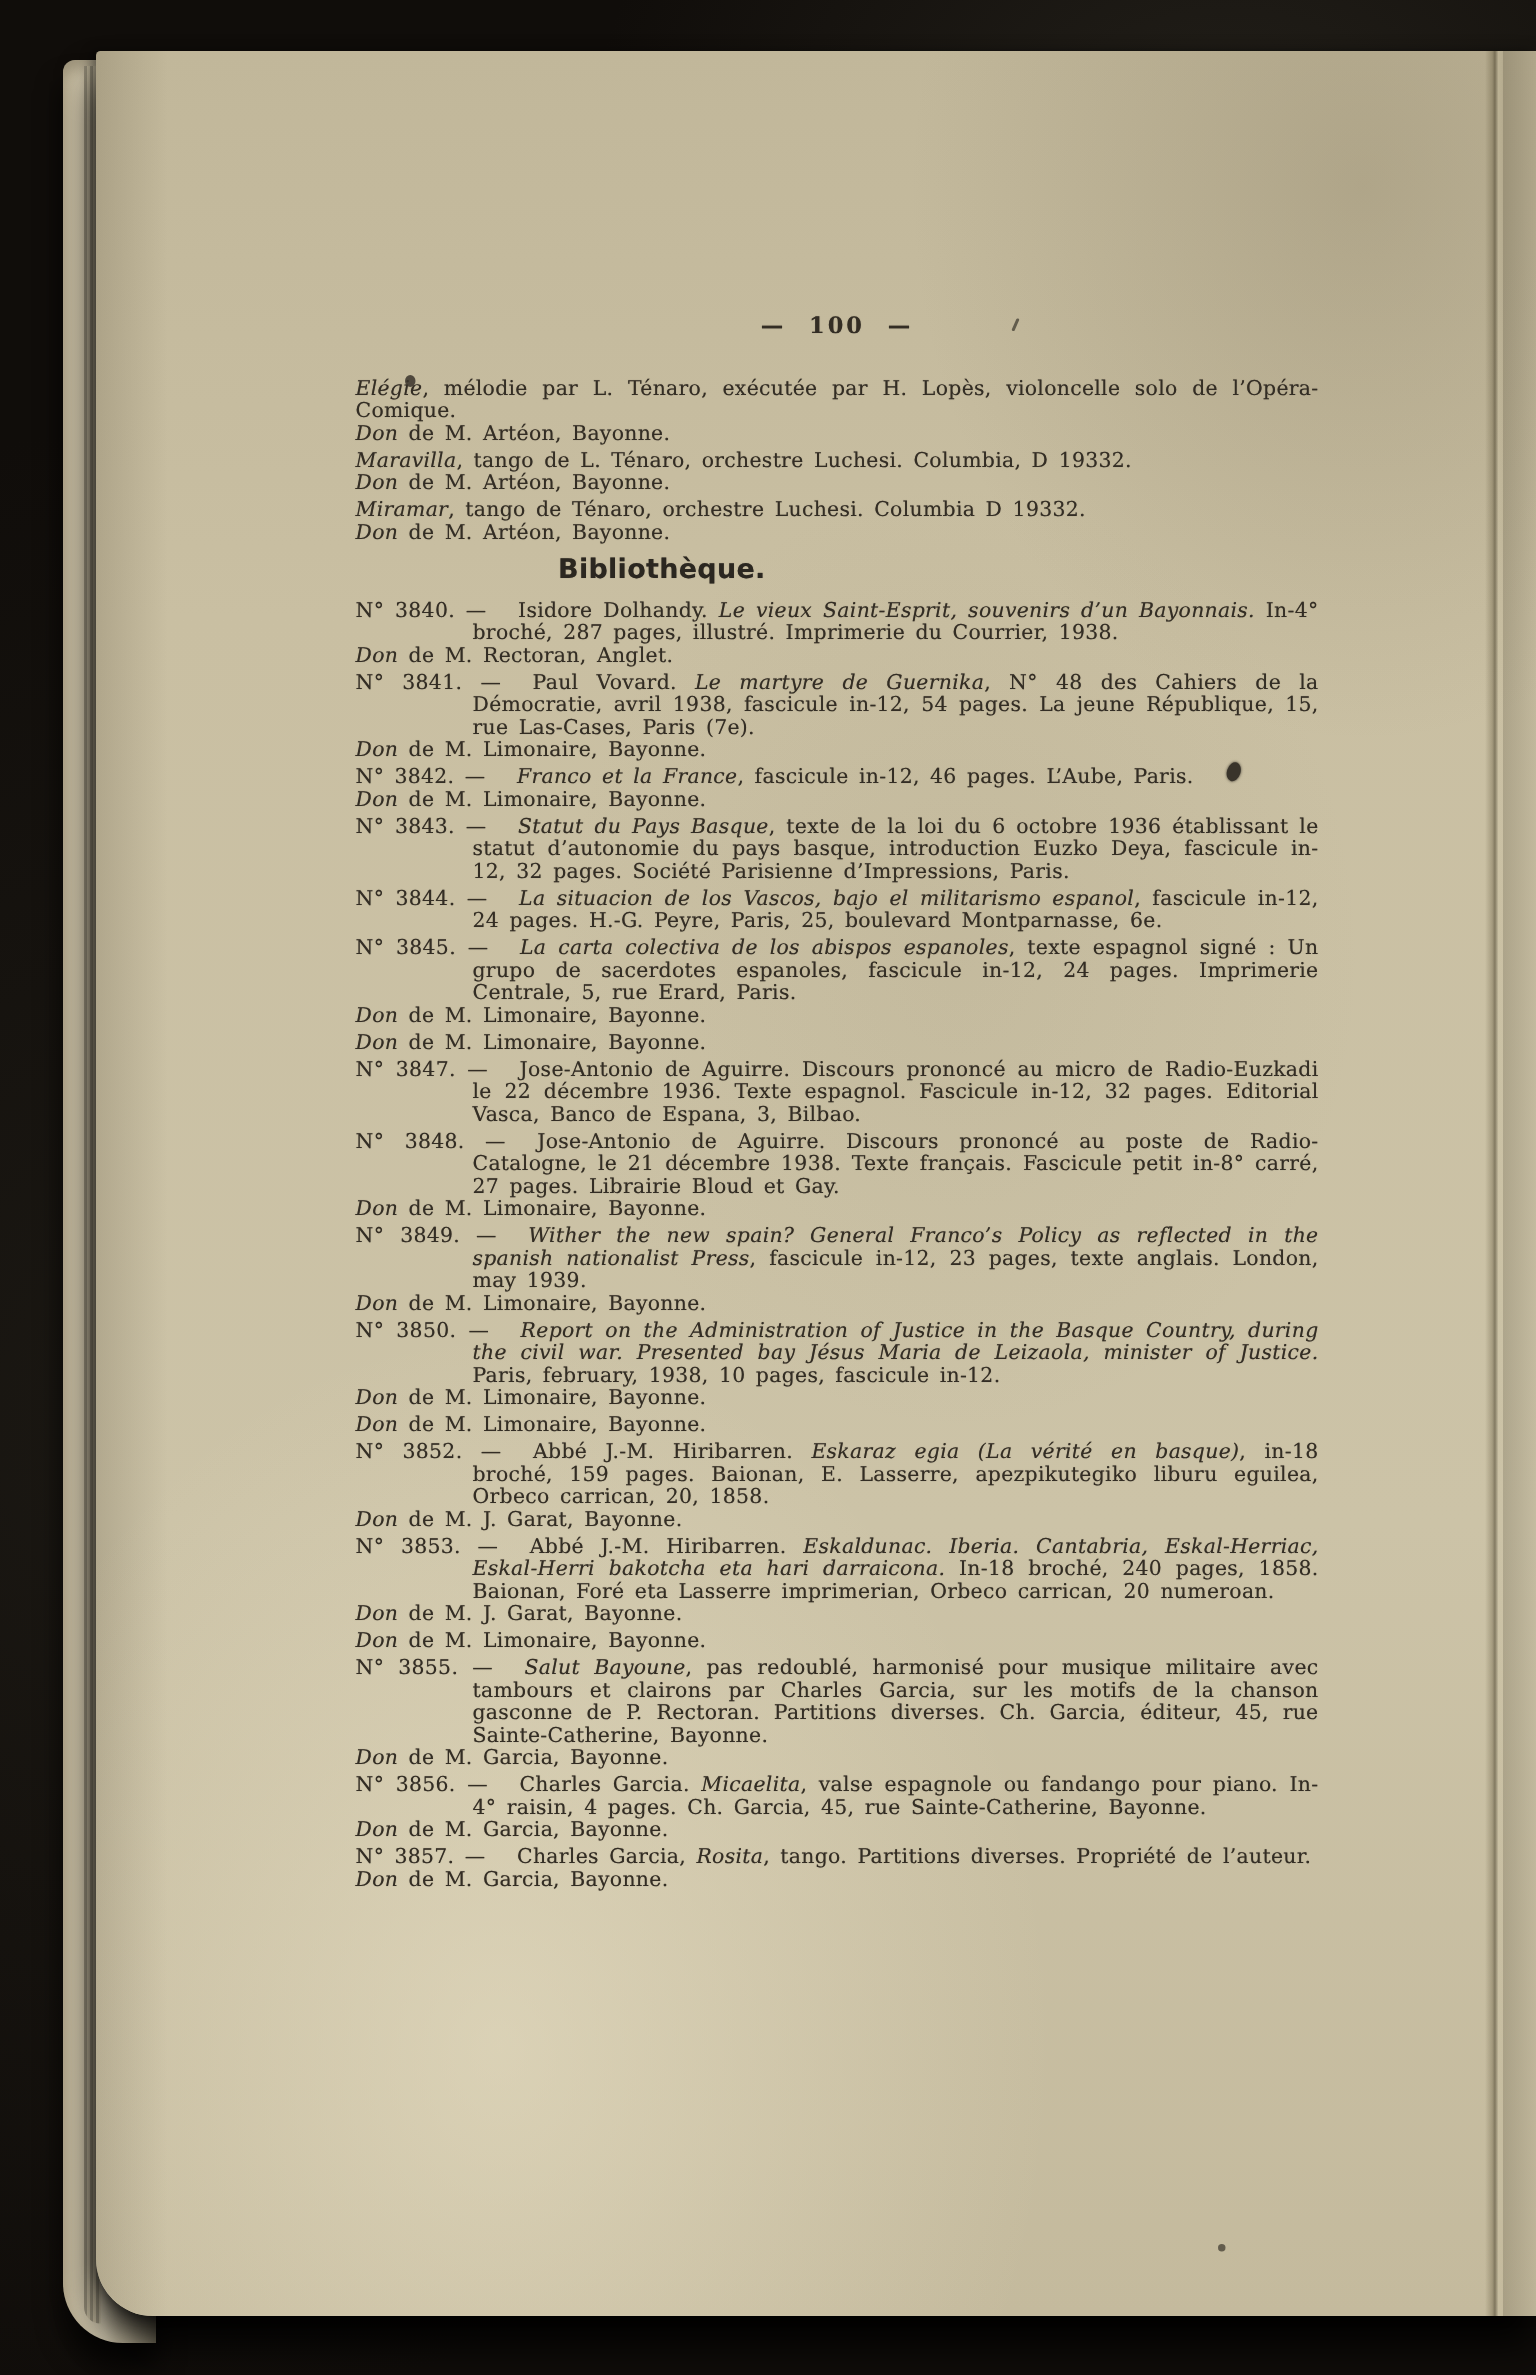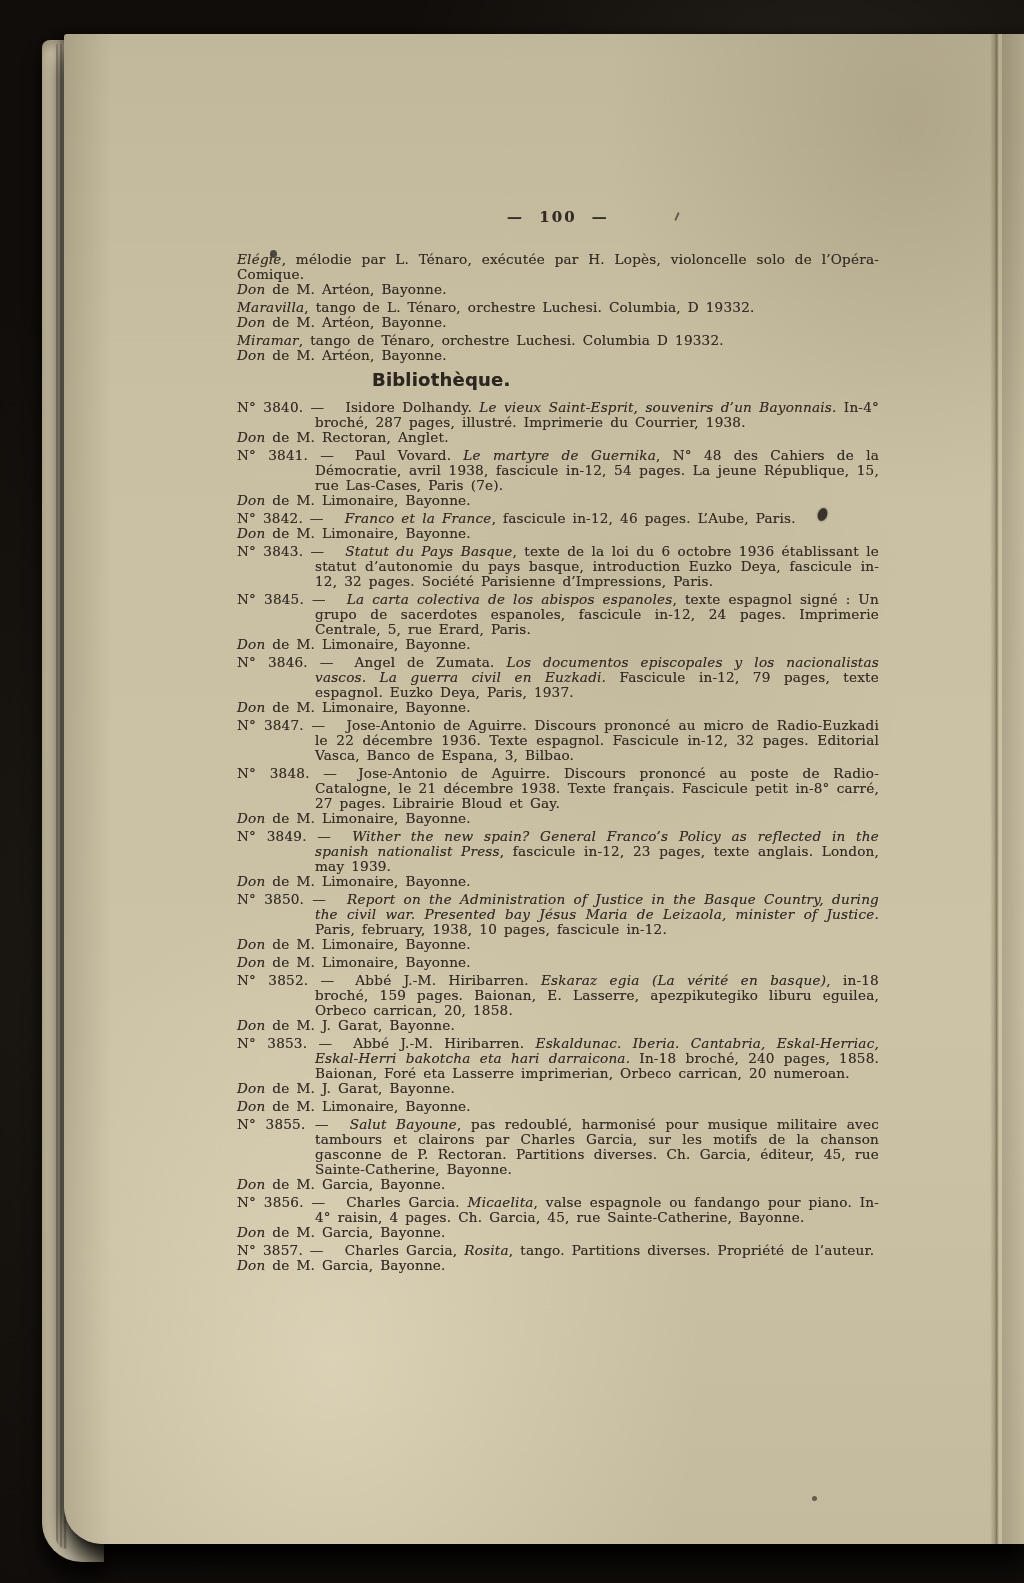--- a/index.html
+++ b/index.html
@@ -109,25 +109,27 @@
           <p class="don"><span class="it">Don</span><span> de M. Limonaire, Bayonne.</span></p>
         </div>
         <div class="entry lib">
           <p class="body"><span class="num">N° 3842. —</span><span class="it">Franco et la France</span><span>, fascicule in-12, 46 pages. L’Aube, Paris.</span></p>
           <p class="don"><span class="it">Don</span><span> de M. Limonaire, Bayonne.</span></p>
         </div>
         <div class="entry lib">
           <p class="body"><span class="num">N° 3843. —</span><span class="it">Statut du Pays Basque</span><span>, texte de la loi du 6 octobre 1936 établissant le statut d’autonomie du pays basque, introduction Euzko Deya, fascicule in-12, 32 pages. Société Parisienne d’Impressions, Paris.</span></p>
         </div>
         <div class="entry lib">
+          <p class="body"><span class="num">N° 3844. —</span><span class="it">La situacion de los Vascos, bajo el militarismo espanol</span><span>, fascicule in-12, 24 pages. H.-G. Peyre, Paris, 25, boulevard Montparnasse, 6e.</span></p>
+        </div>
+        <div class="entry lib">
           <p class="body"><span class="num">N° 3845. —</span><span class="it">La carta colectiva de los abispos espanoles</span><span>, texte espagnol signé : Un grupo de sacerdotes espanoles, fascicule in-12, 24 pages. Imprimerie Centrale, 5, rue Erard, Paris.</span></p>
           <p class="don"><span class="it">Don</span><span> de M. Limonaire, Bayonne.</span></p>
         </div>
         <div class="entry lib">
-          <p class="body"><span class="num">N° 3846. —</span><span>Angel de Zumata. </span><span class="it">Los documentos episcopales y los nacionalistas vascos. La guerra civil en Euzkadi.</span><span> Fascicule in-12, 79 pages, texte espagnol. Euzko Deya, Paris, 1937.</span></p>
           <p class="don"><span class="it">Don</span><span> de M. Limonaire, Bayonne.</span></p>
         </div>
         <div class="entry lib">
           <p class="body"><span class="num">N° 3847. —</span><span>Jose-Antonio de Aguirre. Discours prononcé au micro de Radio-Euzkadi le 22 décembre 1936. Texte espagnol. Fascicule in-12, 32 pages. Editorial Vasca, Banco de Espana, 3, Bilbao.</span></p>
         </div>
         <div class="entry lib">
           <p class="body"><span class="num">N° 3848. —</span><span>Jose-Antonio de Aguirre. Discours prononcé au poste de Radio-Catalogne, le 21 décembre 1938. Texte français. Fascicule petit in-8° carré, 27 pages. Librairie Bloud et Gay.</span></p>
           <p class="don"><span class="it">Don</span><span> de M. Limonaire, Bayonne.</span></p>
         </div>
         <div class="entry lib">

